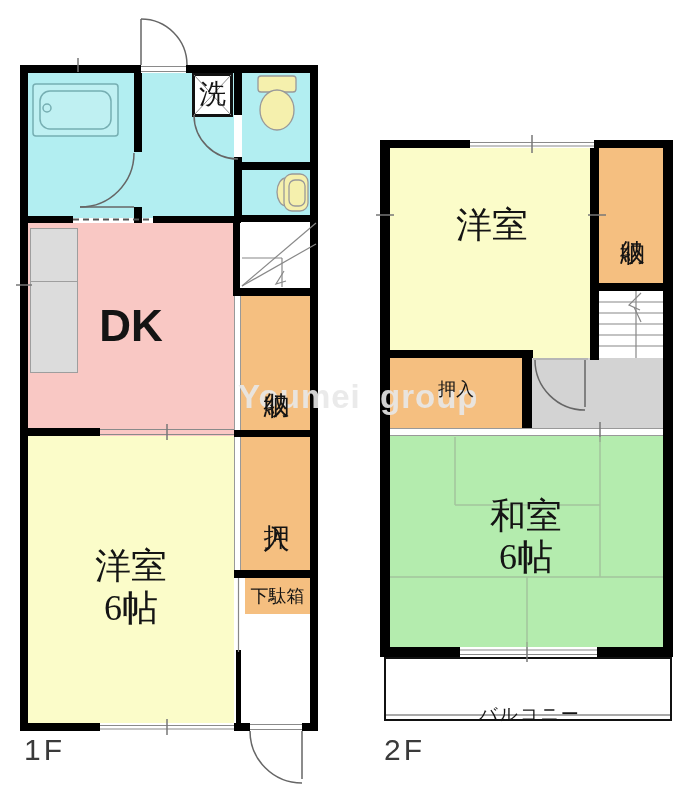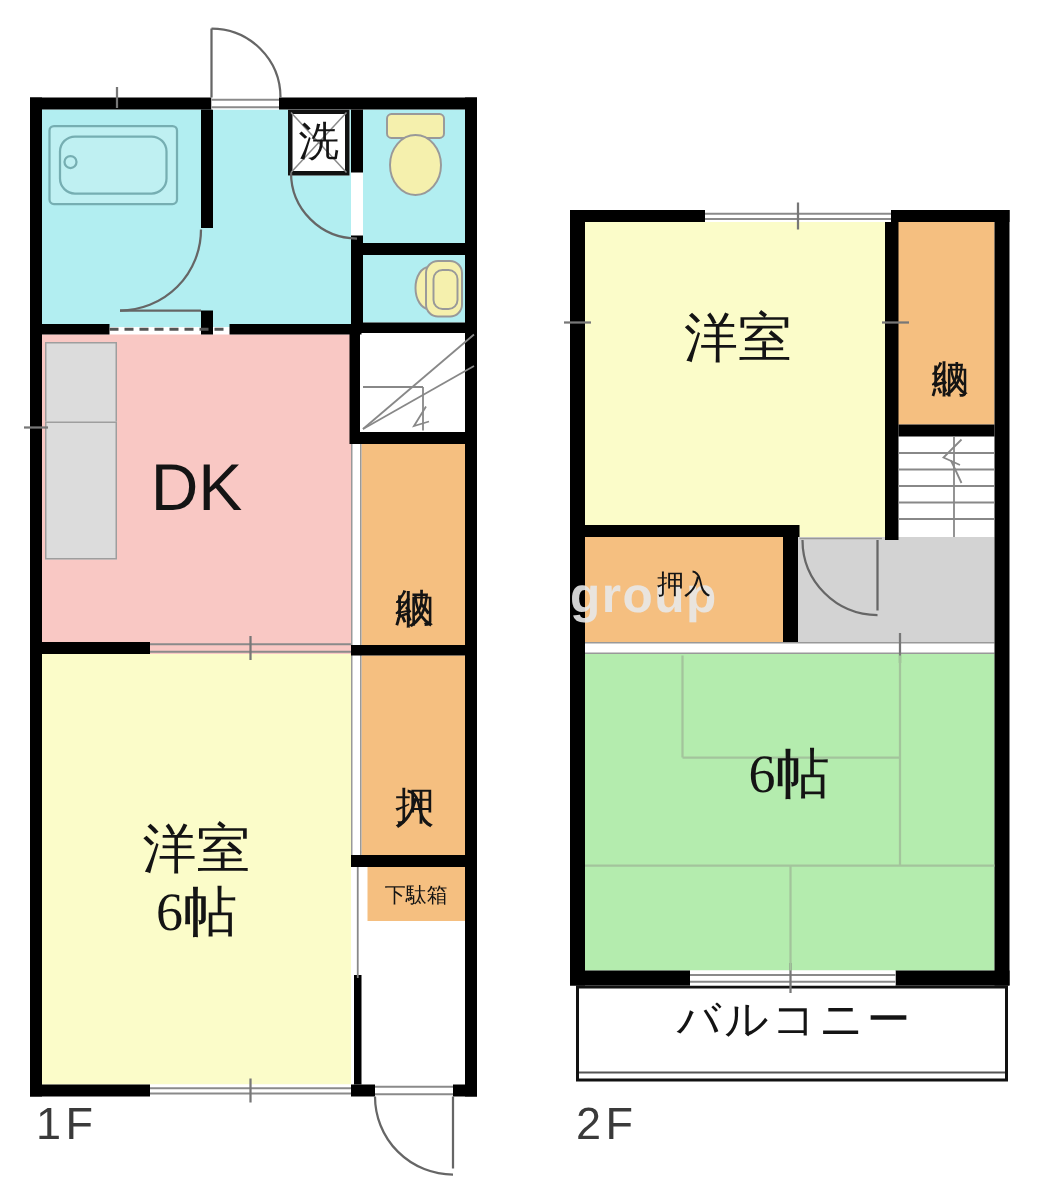--- a/index.html
+++ b/index.html
@@ -191,36 +191,38 @@
       <line x1="455" y1="505" x2="600" y2="505"></line>
       <line x1="600" y1="437" x2="600" y2="577"></line>
       <line x1="390" y1="577" x2="663" y2="577"></line>
       <line x1="527" y1="577" x2="527" y2="647"></line>
     </g>
 
     <line x1="386" y1="715" x2="670" y2="715" stroke="#555" stroke-width="1.2"></line>
   </svg>
 
   <div class="lbl" style="left:192px;top:73px;width:41px;height:44px;line-height:42px;font-size:27px;">洗</div>
-  <div class="lbl" style="left:31px;top:301px;width:200px;font-size:44px;">DK</div>
+  <div class="lbl" style="left:31px;top:301px;width:200px;font-size:44px;font-weight:bold;">DK</div>
   <div class="lbl vlabel" style="left:258px;top:334px;width:38px;height:76px;line-height:38px;font-size:26px;">収納</div>
   <div class="lbl vlabel" style="left:258px;top:466px;width:38px;height:76px;line-height:38px;font-size:26px;">押入</div>
   <div class="lbl" style="left:31px;top:545px;width:200px;font-size:36px;line-height:42px;">
     <span class="roomname">洋室</span>
     <span class="roomname">6帖</span>
   </div>
-  <div class="lbl" style="left:245px;top:580px;width:65px;height:34px;line-height:33px;font-size:14px;">下駄箱</div>
+  <div class="lbl" style="left:245px;top:580px;width:65px;height:34px;line-height:33px;font-size:18px;">下駄箱</div>
   <div class="floorlabel" style="left:24px;top:733px;">1F</div>
 
   <div class="lbl" style="left:392px;top:204px;width:200px;font-size:36px;line-height:42px;">
     <span class="roomname">洋室</span>
   </div>
   <div class="lbl vlabel" style="left:614px;top:182px;width:38px;height:76px;line-height:38px;font-size:25px;">収納</div>
   <div class="lbl" style="left:396px;top:377px;width:120px;font-size:18px;">押入</div>
   <div class="lbl" style="left:426px;top:496px;width:200px;font-size:36px;line-height:41px;">
+    <span class="roomname">和室</span>
     <span class="roomname">6帖</span>
   </div>
-  <div class="lbl" style="left:430px;top:660px;width:200px;font-size:29px;letter-spacing:2px;">バルコニー</div>
+  <div class="lbl" style="left:430px;top:702px;width:200px;font-size:18px;letter-spacing:2px;">バルコニー</div>
   <div class="floorlabel" style="left:384px;top:733px;">2F</div>
 
+  <span class="wm" style="left:238px;top:378px;">Youmei</span>
   <span class="wm" style="left:380px;top:378px;">group</span>
 
 </div>
 
 </body></html>

